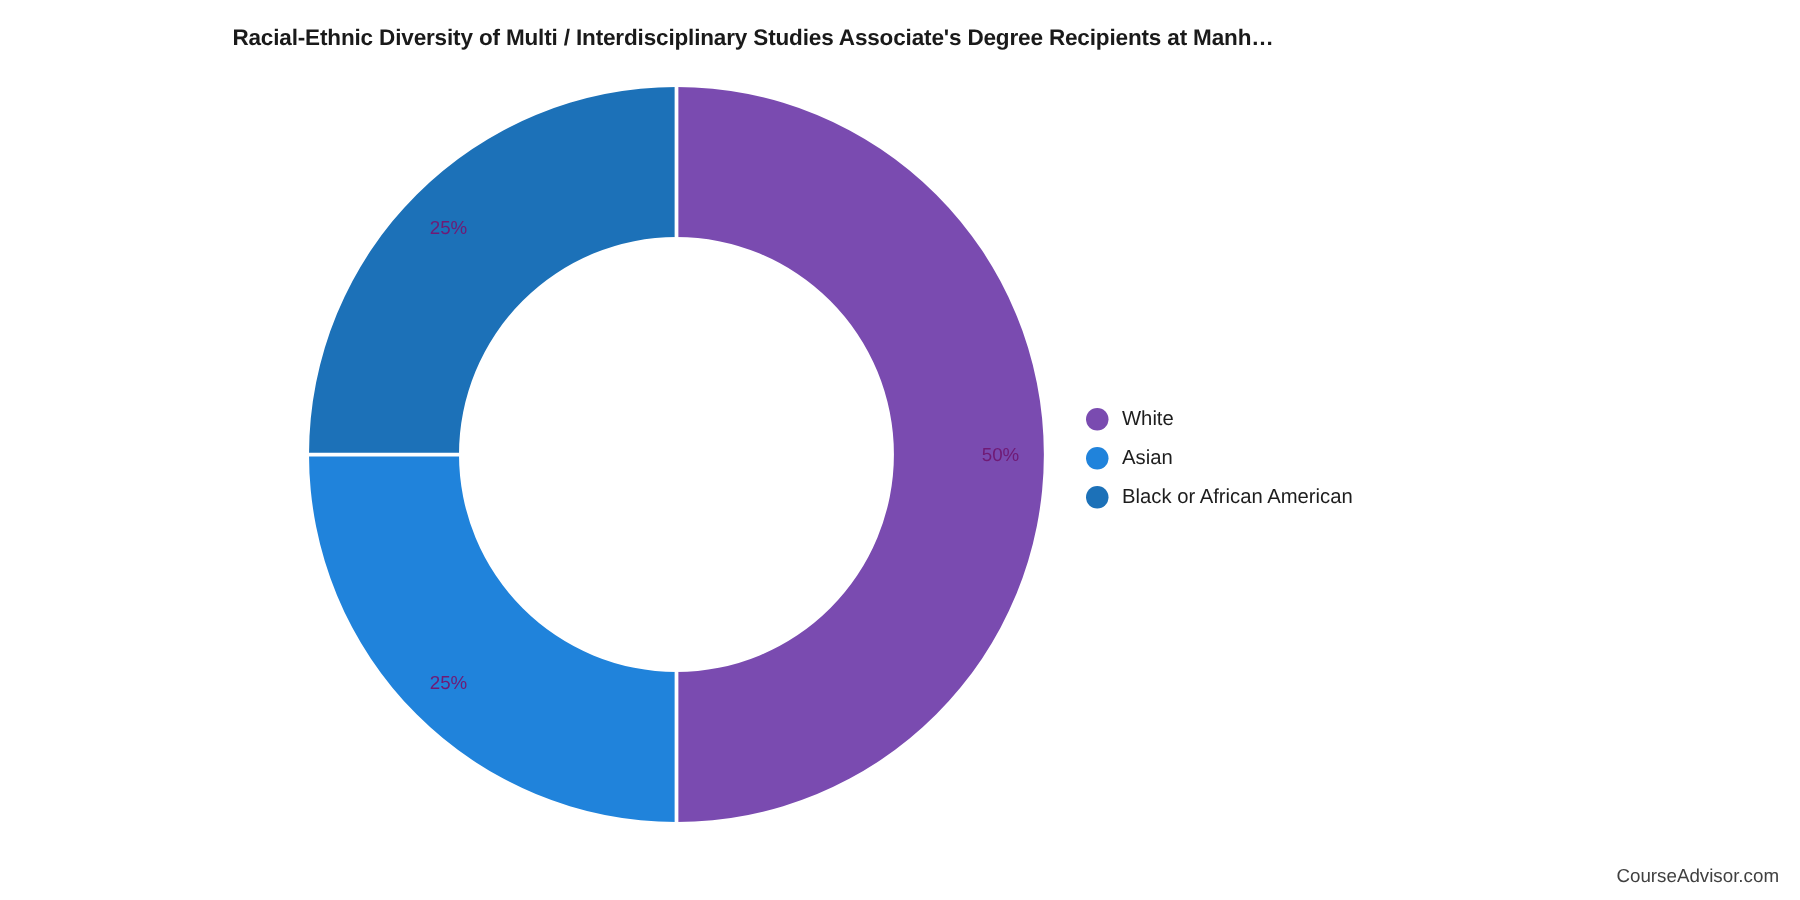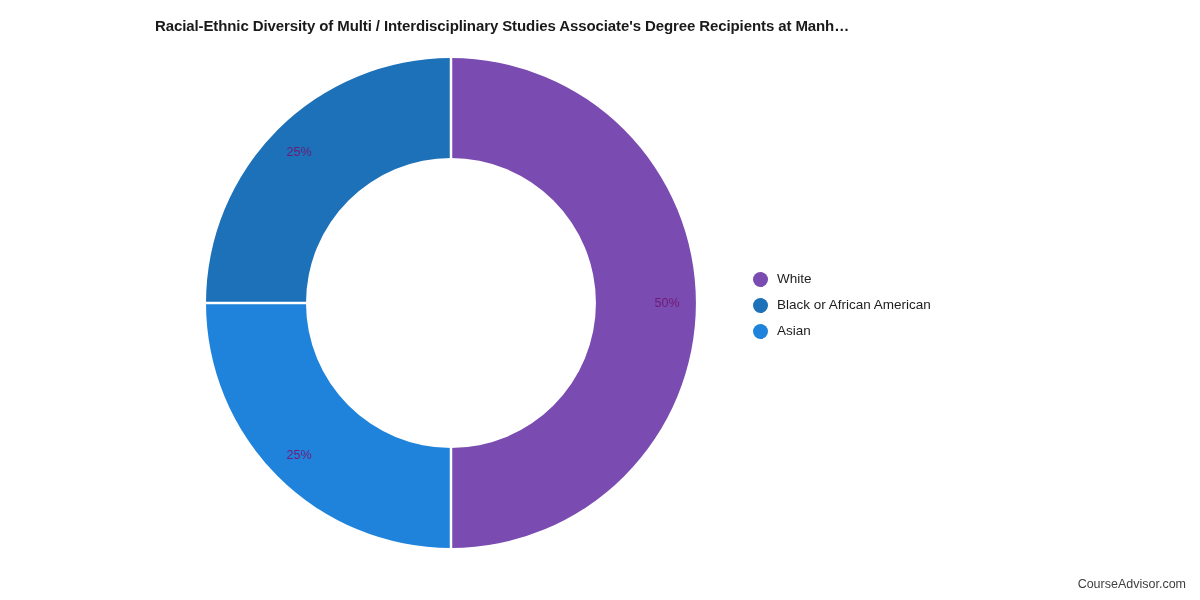--- a/index.html
+++ b/index.html
@@ -55,21 +55,21 @@
     white-space: nowrap;
     transform: translate(-50%, -50%);
   }
   #slice-label-0 { left: 667px; top: 303px; }
   #slice-label-1 { left: 299px; top: 455px; }
   #slice-label-2 { left: 299px; top: 152px; }
 
   
   #legend {
     position: absolute;
-    left: 753px;
+    left: 724px;
     top: 266px;
   }
   .legend-row {
     display: flex;
     align-items: center;
     height: 26px;
   }
   .legend-marker {
     width: 15px;
     height: 15px;
@@ -121,24 +121,24 @@
   <div class="slice-label" id="slice-label-0">50%</div>
   <div class="slice-label" id="slice-label-1">25%</div>
   <div class="slice-label" id="slice-label-2">25%</div>
 
   <div id="legend">
     <div class="legend-row">
       <span class="legend-marker" id="legend-marker-0" style="background: rgb(122, 75, 176);"></span>
       <span class="legend-label">White</span>
     </div>
     <div class="legend-row">
+      <span class="legend-marker" id="legend-marker-1" style="background: rgb(32, 131, 219);"></span>
+      <span class="legend-label">Asian</span>
+    </div>
+    <div class="legend-row">
       <span class="legend-marker" id="legend-marker-2" style="background: rgb(28, 113, 184);"></span>
       <span class="legend-label">Black or African American</span>
-    </div>
-    <div class="legend-row">
-      <span class="legend-marker" id="legend-marker-1" style="background: rgb(32, 131, 219);"></span>
-      <span class="legend-label">Asian</span>
     </div>
   </div>
 
   <div id="watermark">CourseAdvisor.com</div>
 
 </div>
 
 </body></html>

